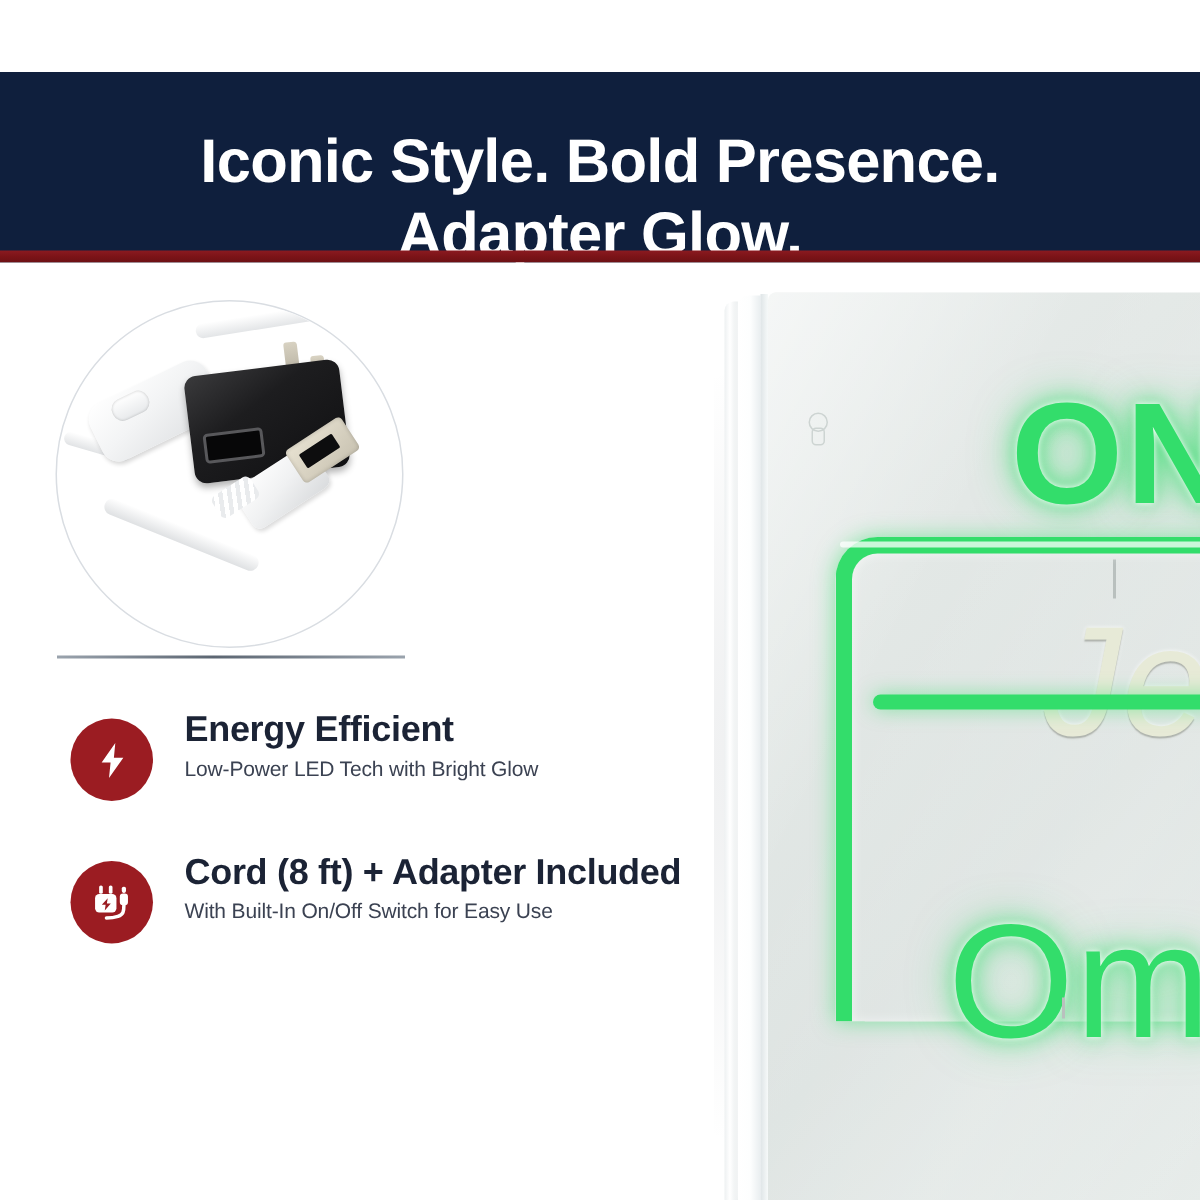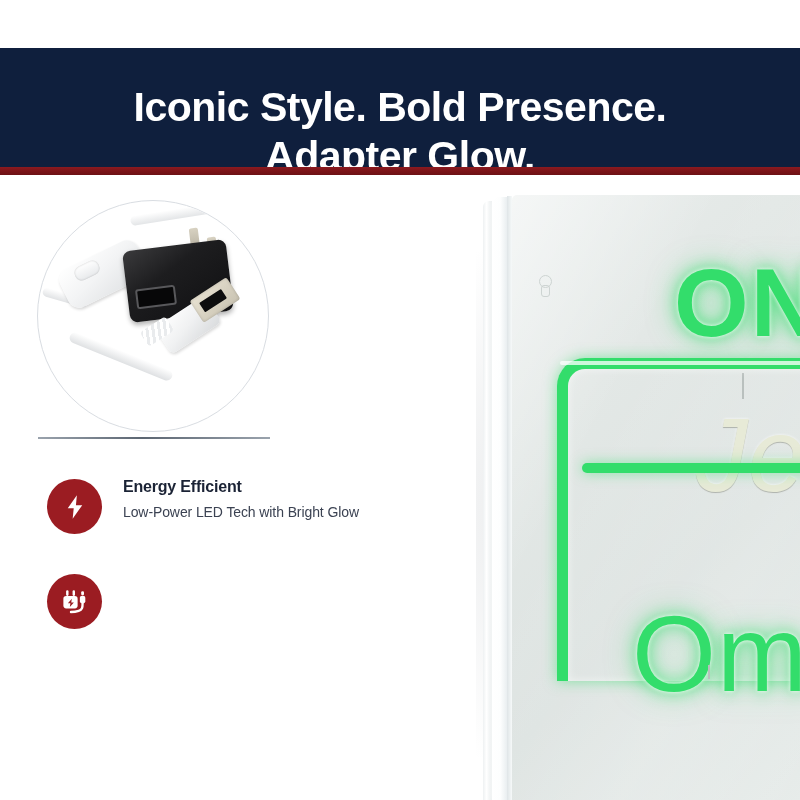--- a/index.html
+++ b/index.html
@@ -127,21 +127,21 @@
   .feature{position:relative;height:95px;}
   .feature-icon{
     position:absolute;left:47px;top:8px;width:55px;height:55px;
     border-radius:50%;
     background:#9b1c22;
     display:flex;align-items:center;justify-content:center;
   }
   .feature-icon svg{display:block;}
   .feature-text{position:absolute;left:123px;top:2px;width:350px;}
   .feature-title{
-    font-size:16px;font-weight:700;color:#1b2335;
+    font-size:24px;font-weight:700;color:#1b2335;
     line-height:27px;letter-spacing:-0.2px;white-space:nowrap;
   }
   .feature-sub{
     font-size:14px;font-weight:400;color:#3b4252;
     line-height:24px;letter-spacing:-0.1px;white-space:nowrap;
   }
 
   
   .right-col{
     position:absolute;left:470px;top:175px;width:330px;height:625px;
@@ -286,20 +286,24 @@
           <svg width="30" height="30" viewBox="0 0 32 32" aria-hidden="true">
             <rect x="6.5" y="3.5" width="2.6" height="6" rx="1.2" fill="#ffffff"></rect>
             <rect x="13.4" y="3.5" width="2.6" height="6" rx="1.2" fill="#ffffff"></rect>
             <rect x="3.6" y="9.6" width="15.2" height="13.2" rx="3" fill="#ffffff"></rect>
             <path d="M12.6 12.6 8.4 17.3h2.7l-.6 4 4.3-4.9h-2.8z" fill="#9b1c22"></path>
             <rect x="22.6" y="4.4" width="3" height="4.4" rx="1.3" fill="#ffffff"></rect>
             <rect x="21.2" y="9.2" width="5.8" height="8.4" rx="2.3" fill="#ffffff"></rect>
             <path d="M24.1 17.6c0 4.4-.4 6.6-4.2 7.9-3 1-5.5 1.2-8.2 1.2" stroke="#ffffff" stroke-width="2.5" fill="none" stroke-linecap="round"></path>
           </svg>
         </div>
+        <div class="feature-text">
+          <div class="feature-title">Cord (8 ft) + Adapter Included</div>
+          <div class="feature-sub">With Built-In On/Off Switch for Easy Use</div>
+        </div>
       </div>
 
 
     </div>
   </div>
 
   <div class="right-col">
     <div class="sign-shadow"></div>
     <div class="edge-outer"></div>
     <div class="edge-bright"></div>

